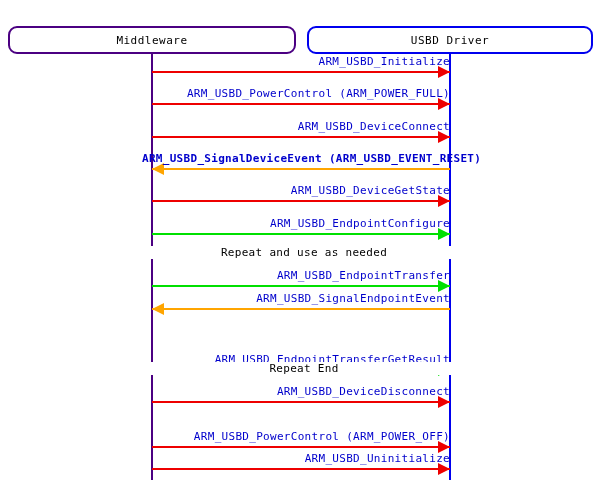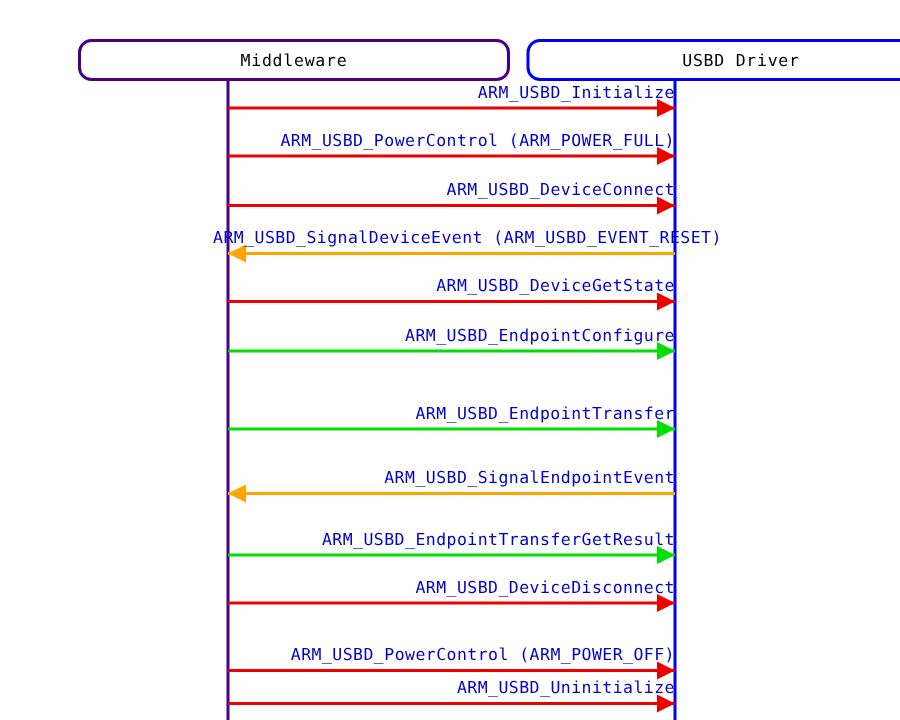--- a/index.html
+++ b/index.html
@@ -29,21 +29,20 @@
     border-style: solid;
     border-radius: 9px;
     background: #ffffff;
     display: flex;
     align-items: center;
     justify-content: center;
     font-size: 11px;
     letter-spacing: 0.5px;
     color: #000000;
     white-space: nowrap;
-    margin-left: 44px;
   }
   #participant-middleware {
     left: 8px;
     top: 26px;
     width: 288px;
     border-color: #4b0082;
   }
   #participant-usbd {
     left: 307px;
     top: 26px;
@@ -108,21 +107,21 @@
 
   
   .c-red    .line { background: #ee0000; }
   .c-red    .head { border-left-color: #ee0000; border-right-color: #ee0000; }
   .c-green  .line { background: #00e000; }
   .c-green  .head { border-left-color: #00e000; border-right-color: #00e000; }
   .c-orange .line { background: #ffa500; }
   .c-orange .head { border-left-color: #ffa500; border-right-color: #ffa500; }
 
   
-  .message .label.wide { left: -10px; width: 318px; }
+  .message .label.wide { left: -10px; width: 318px; font-weight: bold; }
 
   
   .separator {
     position: absolute;
     left: 75px;
     width: 458px;
     height: 14px;
   }
   .separator .dash {
     position: absolute;
@@ -193,39 +192,53 @@
     <div class="head"></div>
     <div class="label">ARM_USBD_DeviceGetState</div>
   </div>
 
   <div class="message to-right c-green" style="top:233px">
     <div class="line"></div>
     <div class="head"></div>
     <div class="label">ARM_USBD_EndpointConfigure</div>
   </div>
 
+  <div class="separator" style="top:246px">
+    <div class="dash left" style="width:190px"></div>
+    <div class="dash right" style="width:190px"></div>
+    <div class="sep-label">
+      <span>Repeat and use as needed</span>
+    </div>
+  </div>
 
   <div class="message to-right c-green" style="top:285px">
     <div class="line"></div>
     <div class="head"></div>
     <div class="label">ARM_USBD_EndpointTransfer</div>
   </div>
 
-  <div class="message to-left c-orange" style="top:328px">
+  <div class="message to-left c-orange" style="top:308px">
     <div class="line"></div>
     <div class="head"></div>
     <div class="label">ARM_USBD_SignalEndpointEvent</div>
   </div>
 
   <div class="message to-right c-green" style="top:369px">
     <div class="line"></div>
     <div class="head"></div>
     <div class="label">ARM_USBD_EndpointTransferGetResult</div>
   </div>
 
+  <div class="separator" style="top:362px">
+    <div class="dash left" style="width:222px"></div>
+    <div class="dash right" style="width:222px"></div>
+    <div class="sep-label">
+      <span>Repeat End</span>
+    </div>
+  </div>
 
   <div class="message to-right c-red" style="top:401px">
     <div class="line"></div>
     <div class="head"></div>
     <div class="label">ARM_USBD_DeviceDisconnect</div>
   </div>
 
   <div class="message to-right c-red" style="top:446px">
     <div class="line"></div>
     <div class="head"></div>

